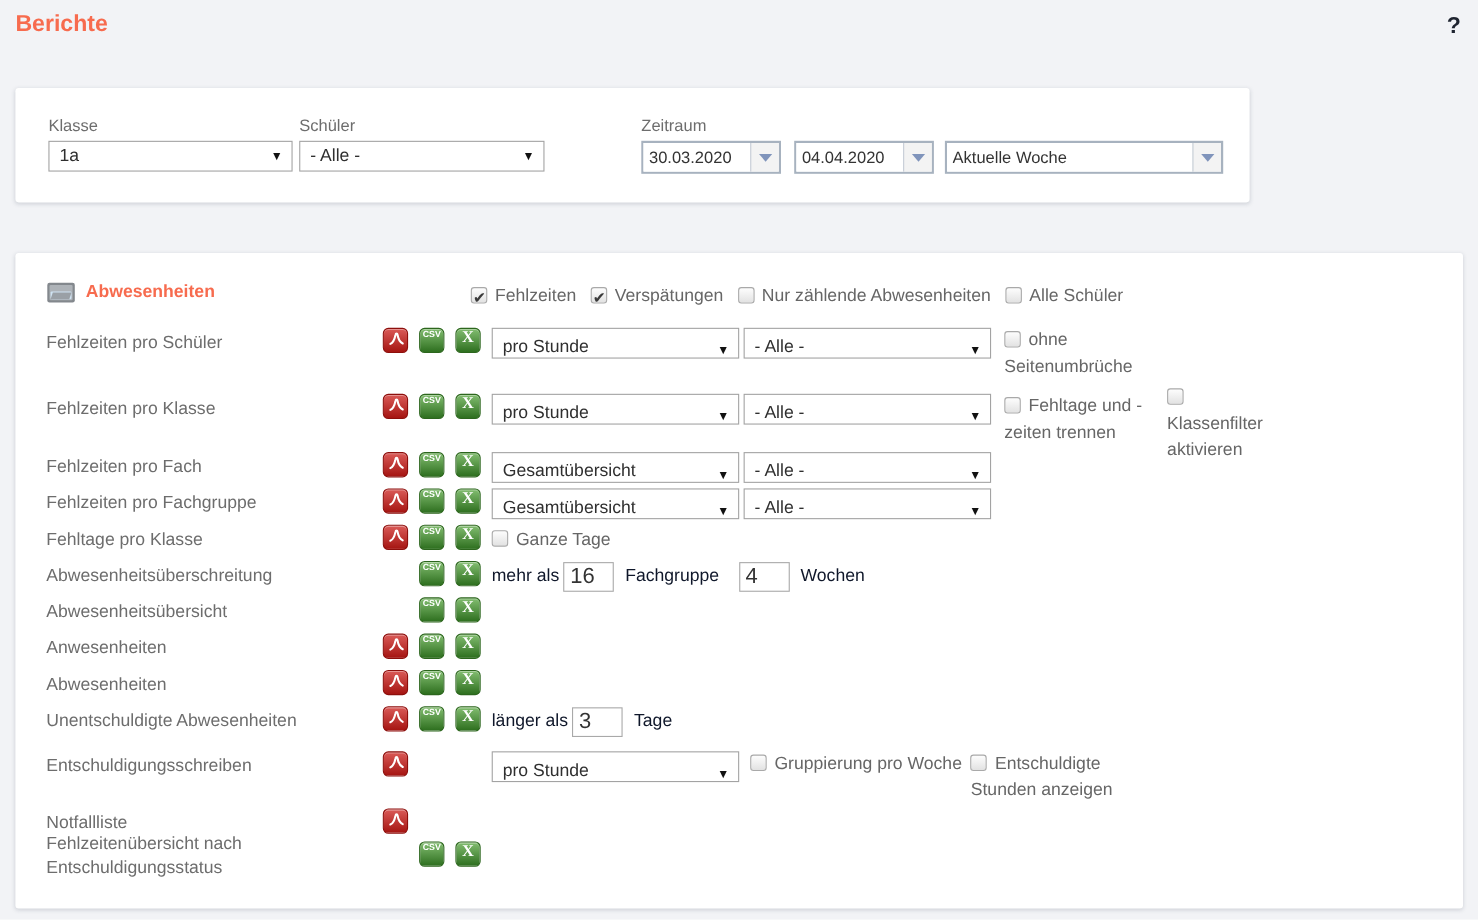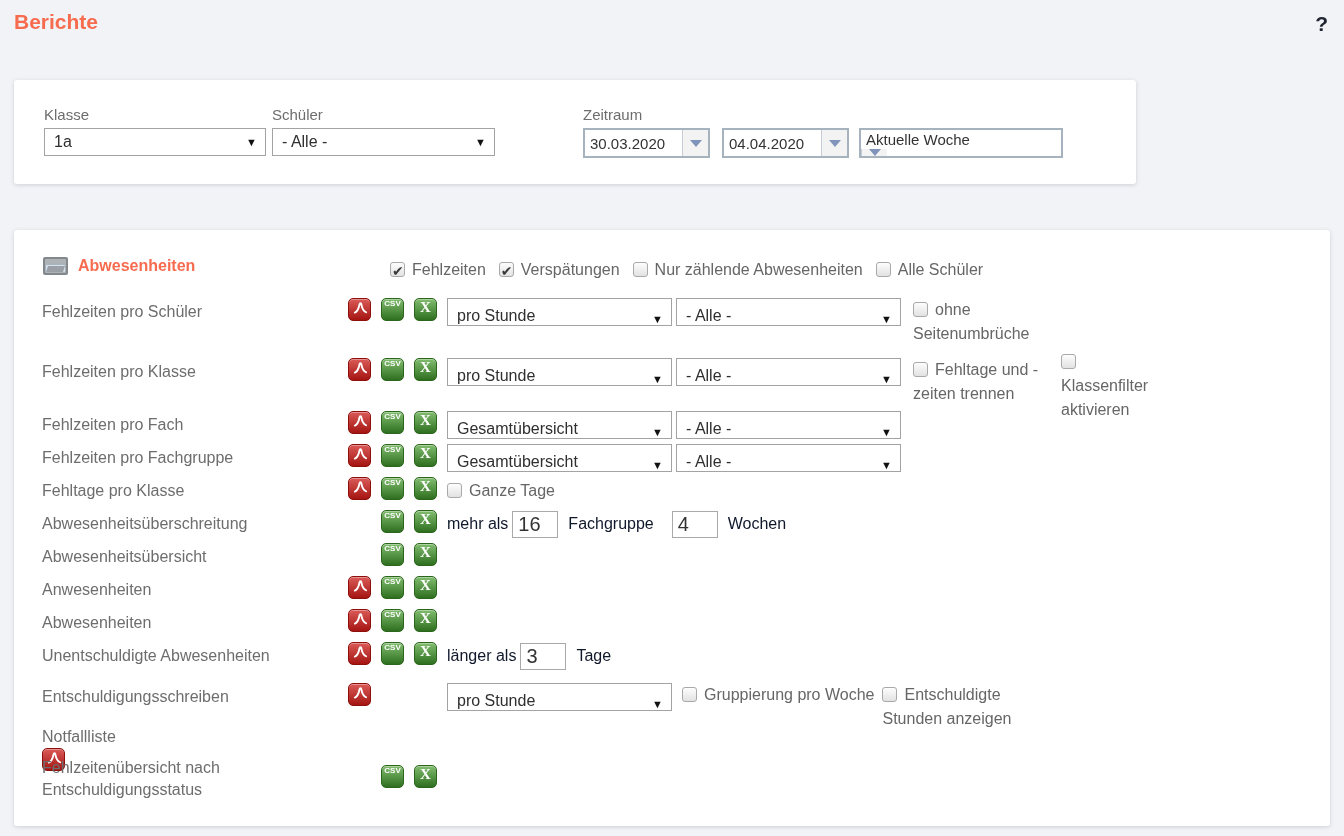--- a/index.html
+++ b/index.html
@@ -51,21 +51,21 @@
   .combo-arrow {
     width:0; height:0; border-left:6px solid transparent;
     border-right:6px solid transparent; border-top:7px solid #8094bb;
   }
   
   .section-head {
     position:absolute; left:28px; top:26px;
     display:flex; align-items:center; gap:9px;
   }
   .section-title { font-size:16px; font-weight:700; color:#f76b4e; }
-  .top-options { position:absolute; left:376px; top:28px; display:flex; gap:13px; }
+  .top-options { position:absolute; left:414px; top:28px; display:flex; gap:13px; }
   
   .cbg { display:inline-block; font-size:16px; color:#666; line-height:24px; cursor:pointer; vertical-align:top; }
   .cb {
     display:inline-block; width:15px; height:15px; border:1px solid #a9a9a9;
     border-radius:3px; background:linear-gradient(#fdfdfd,#e2e2e2);
     vertical-align:-2px; margin-right:7px; position:relative;
   }
   .cb.checked::after {
     content:"\2714"; position:absolute; left:1px; top:-4px;
     font-size:14px; color:#3a3a3a;
@@ -128,21 +128,21 @@
         <div class="combo-btn">
             <span class="combo-arrow"></span>
           </div>
       </div>
       <div class="date-combo" style="width:127px; margin-right:10px;">
         <input class="date-input" value="04.04.2020" style="">
         <div class="combo-btn">
             <span class="combo-arrow"></span>
           </div>
       </div>
-      <div class="date-combo" style="width:204px;flex-direction:column;">
+      <div class="date-combo" style="width:253px;">
         <input class="date-input" value="Aktuelle Woche" style="">
         <div class="combo-btn">
             <span class="combo-arrow"></span>
           </div>
       </div>
     </div>
   </div>
 </div>
 
 <div class="card main-card">
@@ -454,21 +454,21 @@
         </div>
       <label class="cbg" style="margin-left:6px; white-space:nowrap;">
         <span class="cb"></span><span>Gruppierung pro Woche</span>
       </label>
       <label class="cbg" style="max-width:136px; margin-left:8px;">
         <span class="cb"></span><span>Entschuldigte Stunden anzeigen</span>
       </label>
     </div>
   </div>
 
-  <div class="row" style="top:493px;flex-direction:column;">
+  <div class="row" style="top:505px;">
     <div class="row-label">Notfallliste</div>
     <div class="fmt-slot">
         <div class="fmt-icon pdf-icon">
           <svg width="17" height="17" viewBox="0 0 20 20">
             <path d="M4.5 16 C7 15 9.2 10.5 10 6.5 C10.3 4.5 12 4.5 12.3 6.5 C13 10.8 15 14.2 17.8 15.6" fill="none" stroke="#fff" stroke-width="2.2" stroke-linecap="round"></path>
           </svg>
         </div>
       </div>
   </div>
 

